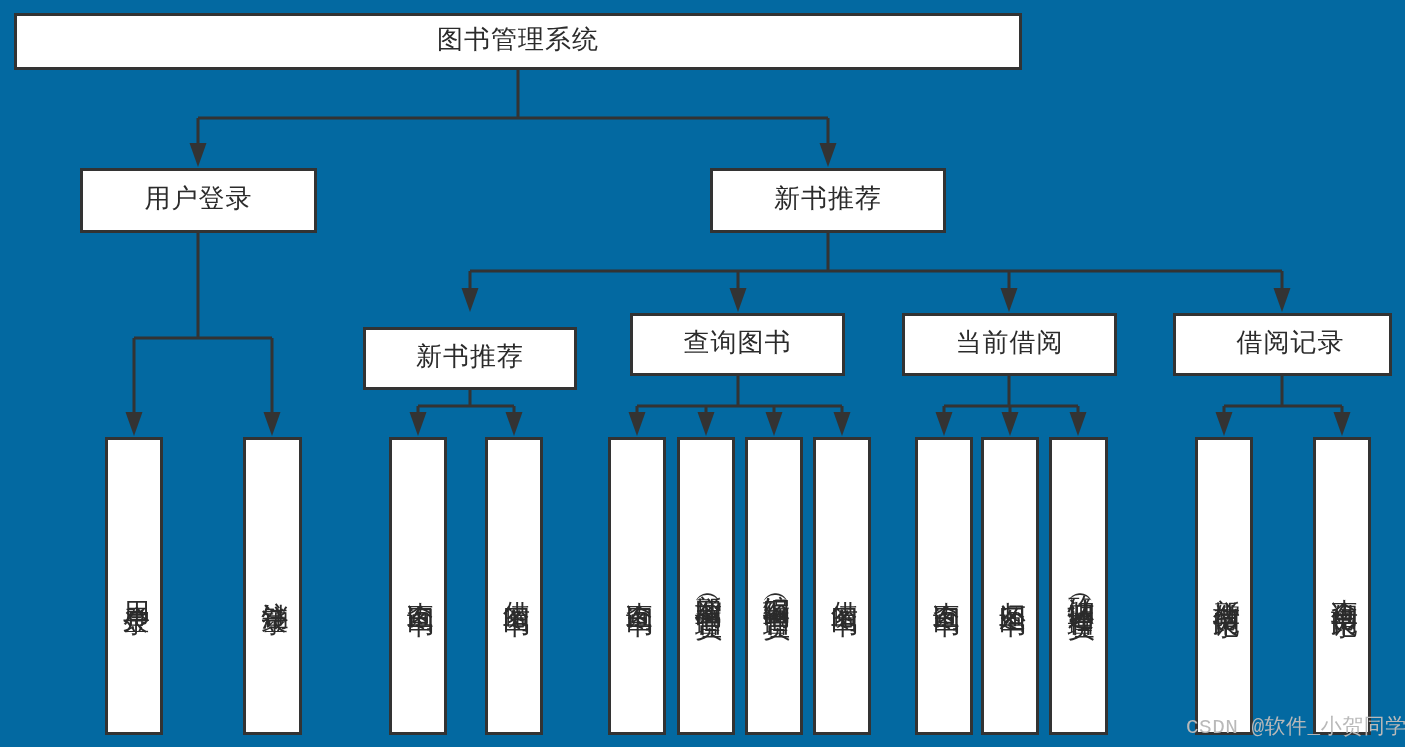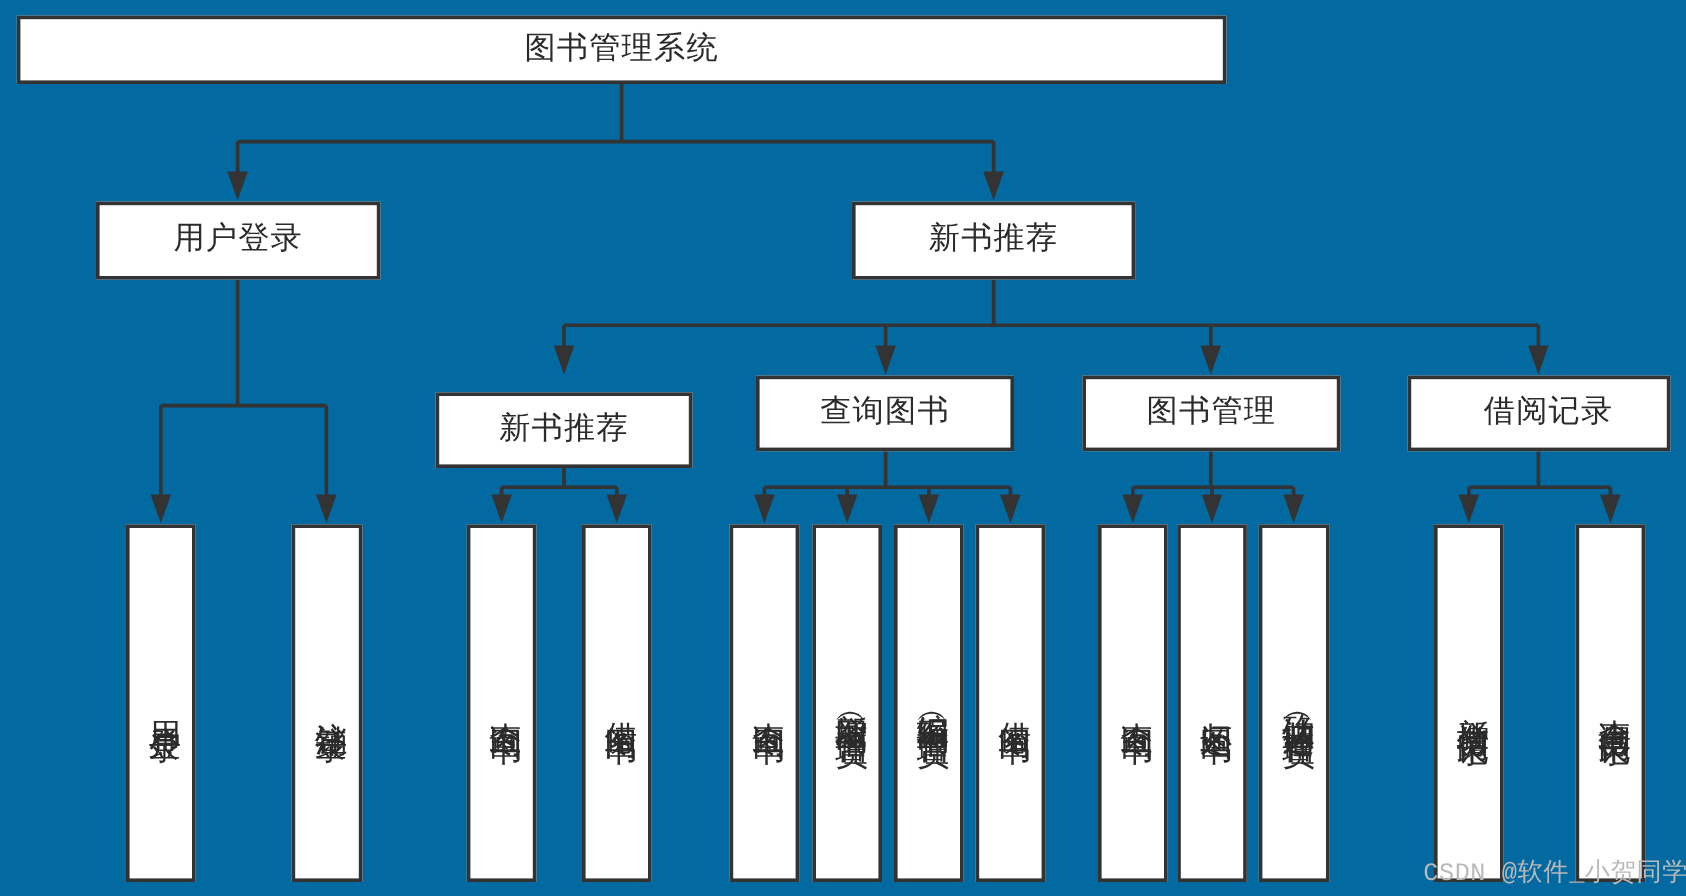--- a/index.html
+++ b/index.html
@@ -107,21 +107,21 @@
     </g>
   </svg>
 
   <div class="box hbox" style="left:14px; top:13px; width:1008px; height:57px;">图书管理系统</div>
 
   <div class="box hbox" style="left:80px; top:168px; width:237px; height:65px;">用户登录</div>
   <div class="box hbox" style="left:710px; top:168px; width:236px; height:65px;">新书推荐</div>
 
   <div class="box hbox" style="left:363px; top:327px; width:214px; height:63px;">新书推荐</div>
   <div class="box hbox" style="left:630px; top:313px; width:215px; height:63px;">查询图书</div>
-  <div class="box hbox" style="left:902px; top:313px; width:215px; height:63px;">图书管理</div>
+  <div class="box hbox" style="left:902px; top:313px; width:215px; height:63px;">当前借阅</div>
   <div class="box hbox" style="left:1173px; top:313px; width:219px; height:63px;padding-left:16px;">借阅记录</div>
 
   <div class="box vbox" style="left:105px; top:437px; width:58px; height:298px;">用户登录</div>
   <div class="box vbox" style="left:243px; top:437px; width:59px; height:298px;">注销登录</div>
 
   <div class="box vbox" style="left:389px; top:437px; width:58px; height:298px;">查询图书</div>
   <div class="box vbox" style="left:485px; top:437px; width:58px; height:298px;">借阅图书</div>
 
   <div class="box vbox" style="left:608px; top:437px; width:58px; height:298px;">查询图书</div>
   <div class="box vbox" style="left:677px; top:437px; width:58px; height:298px;">新增图书（管理员）</div>

